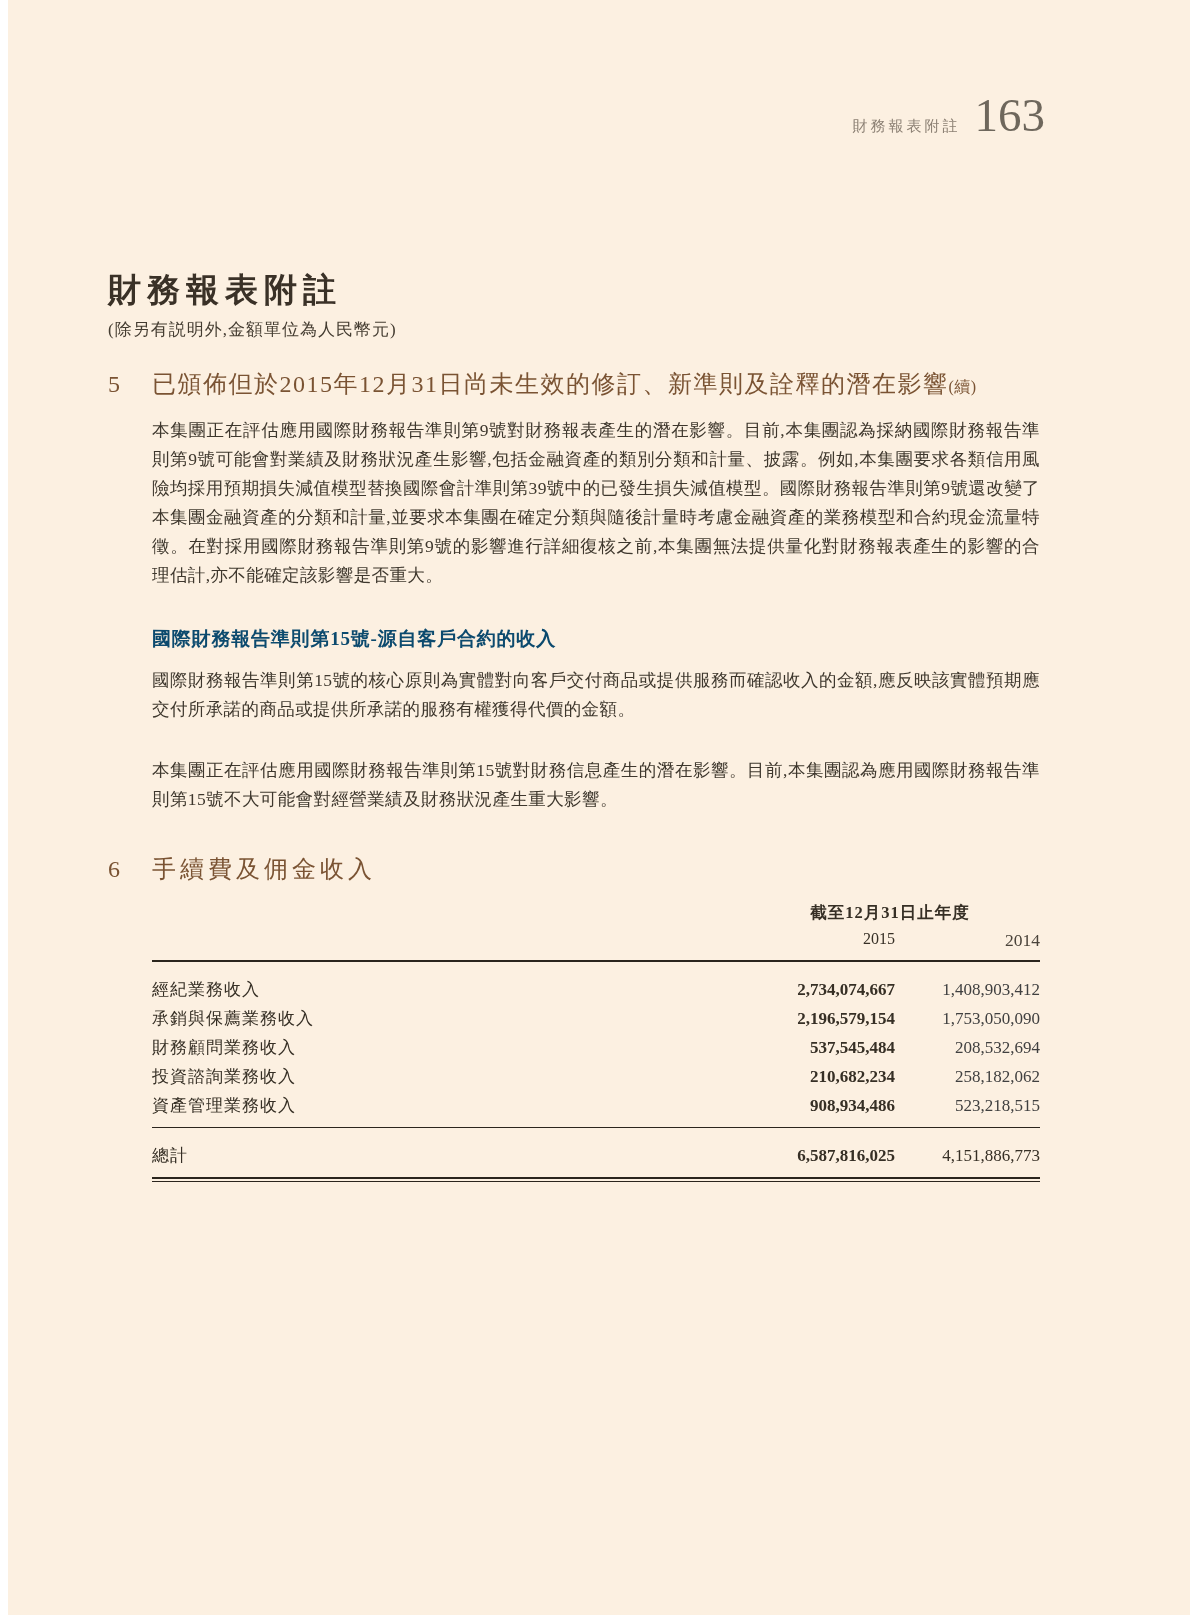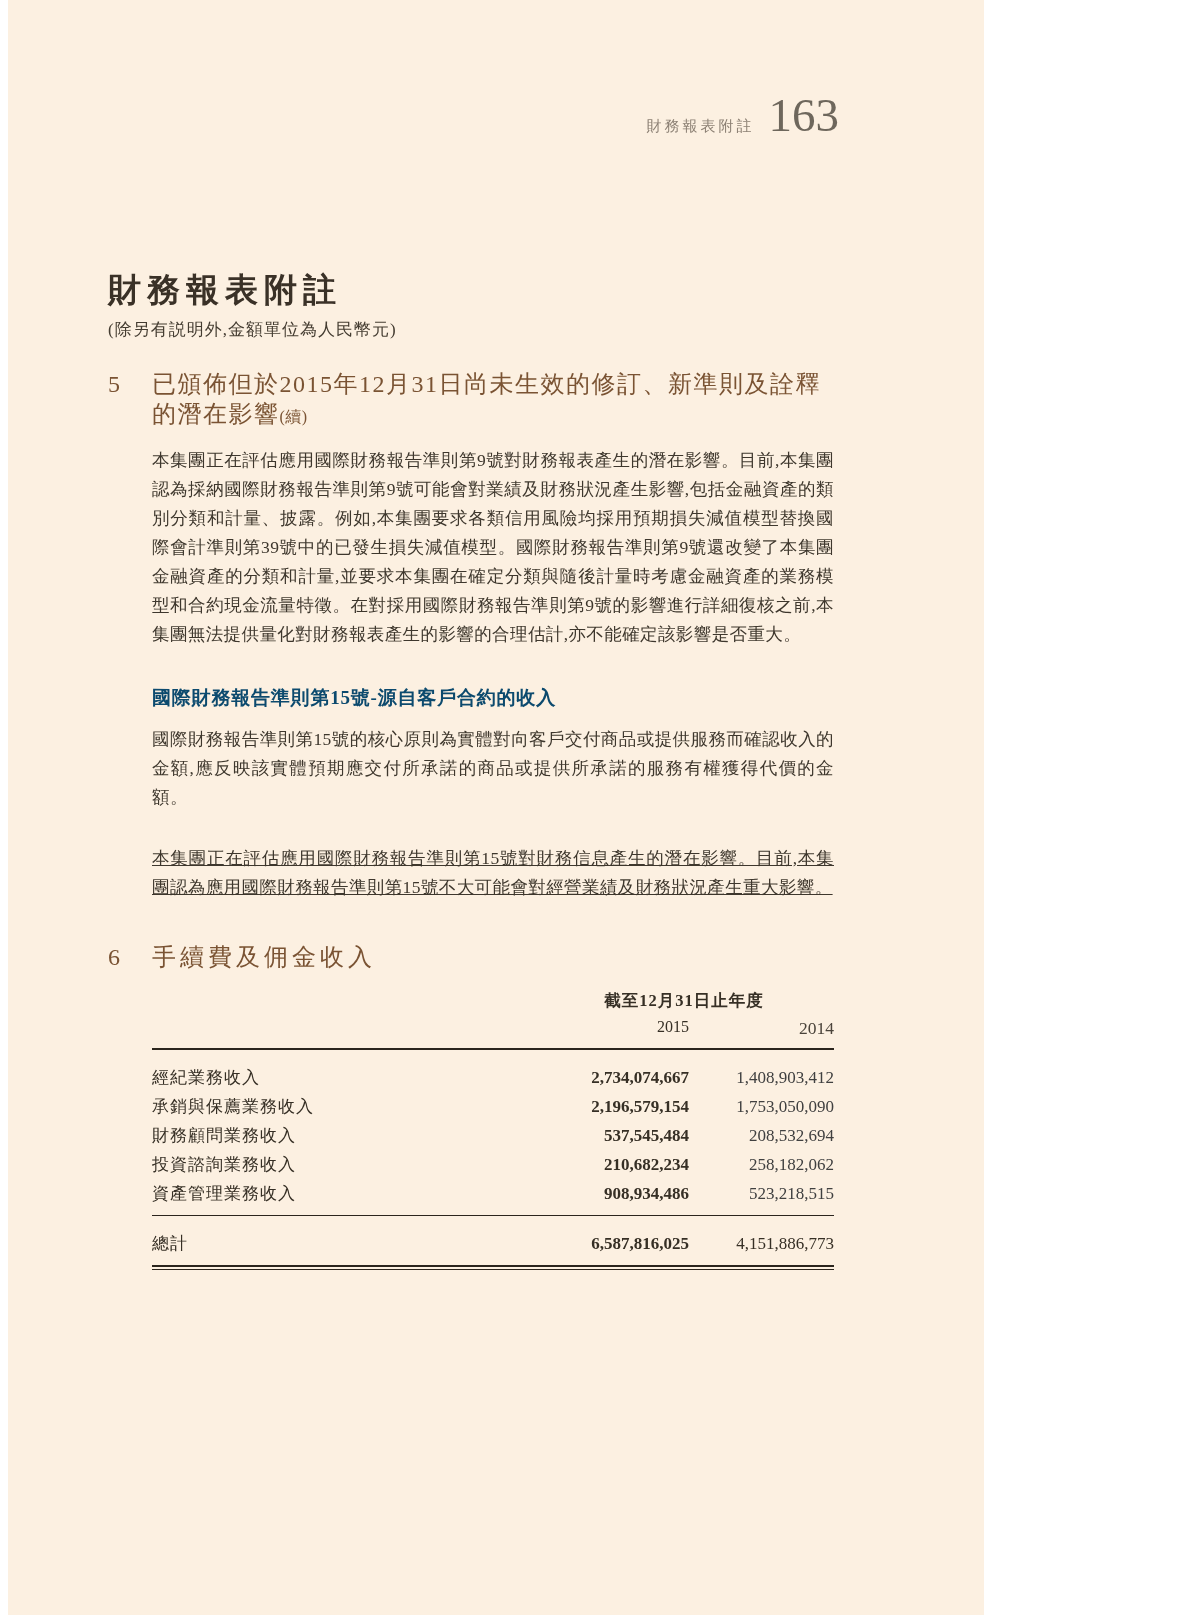--- a/index.html
+++ b/index.html
@@ -3,21 +3,21 @@
 <meta charset="utf-8">
 <style>
   html, body {
     margin: 0;
     padding: 0;
     background: #ffffff;
     font-family: "Liberation Serif", "DejaVu Serif", serif;
   }
   .page {
     position: relative;
-    width: 984px;
+    width: 1190px;
     height: 1615px;
     background: #fcf0e1;
     overflow: hidden;
   }
   .edge-strip {
     position: absolute;
     left: 0; top: 0;
     width: 8px; height: 100%;
     background: #ffffff;
   }
@@ -87,21 +87,21 @@
   .section6 .sec-title { letter-spacing: 4px; }
   .indent { margin-left: 44px; }
   .para {
     font-size: 17.5px;
     line-height: 29px;
     text-align: justify;
     text-justify: inter-ideograph;
     letter-spacing: 0.4px;
     color: #3e372d;
   }
-  .para.gap-lg { margin-top: 32px; text-decoration: underline; }
+  .para.gap-lg { margin-top: 32px; }
   .subheading {
     margin-top: 36px;
     font-size: 19px;
     font-weight: bold;
     letter-spacing: 0.8px;
     color: #0c4a6e;
   }
   
   .fee-table {
     margin-top: 18px;

